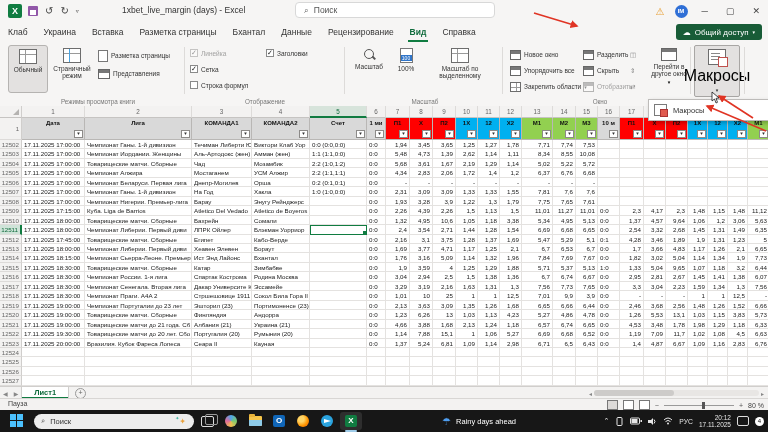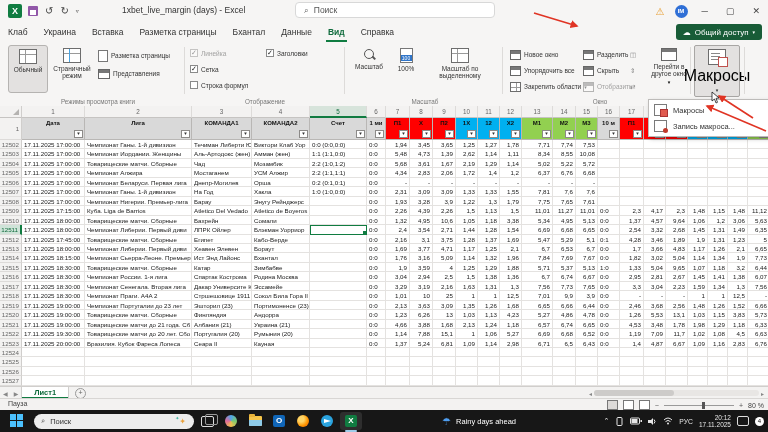--- a/index.html
+++ b/index.html
@@ -153,20 +153,21 @@
 </div>
 
 <div class="menubar">
   <span id="tabs" style="display:flex">
       <span class="mtab">Клаб</span>
       <span class="mtab">Украина</span>
       <span class="mtab">Вставка</span>
       <span class="mtab">Разметка страницы</span>
       <span class="mtab">Бхантал</span>
       <span class="mtab">Данные</span>
+      <span class="mtab">Рецензирование</span>
       <span class="mtab active">Вид</span>
       <span class="mtab">Справка</span>
     </span>
   <span class="share-btn">
       <span>☁</span>
       <span>Общий доступ</span>
       <span style="font-size:5px">▾</span>
     </span>
 </div>
 
@@ -1032,24 +1033,20 @@
       </span>
     <span style="color:#555">+</span>
     <span>80 %</span>
   </span>
 </div>
 
 <div class="dropdown" id="macrosmenu">
     <div class="ditem">
       <span class="micon red"></span>
       <span>Макросы</span>
-    </div>
-    <div class="ditem">
-      <span class="micon dot"></span>
-      <span>Запись макроса...</span>
     </div>
   </div>
 
 <div class="taskbar">
   <span class="start">
       <div></div>
       <div></div>
       <div></div>
       <div></div>
     </span>

